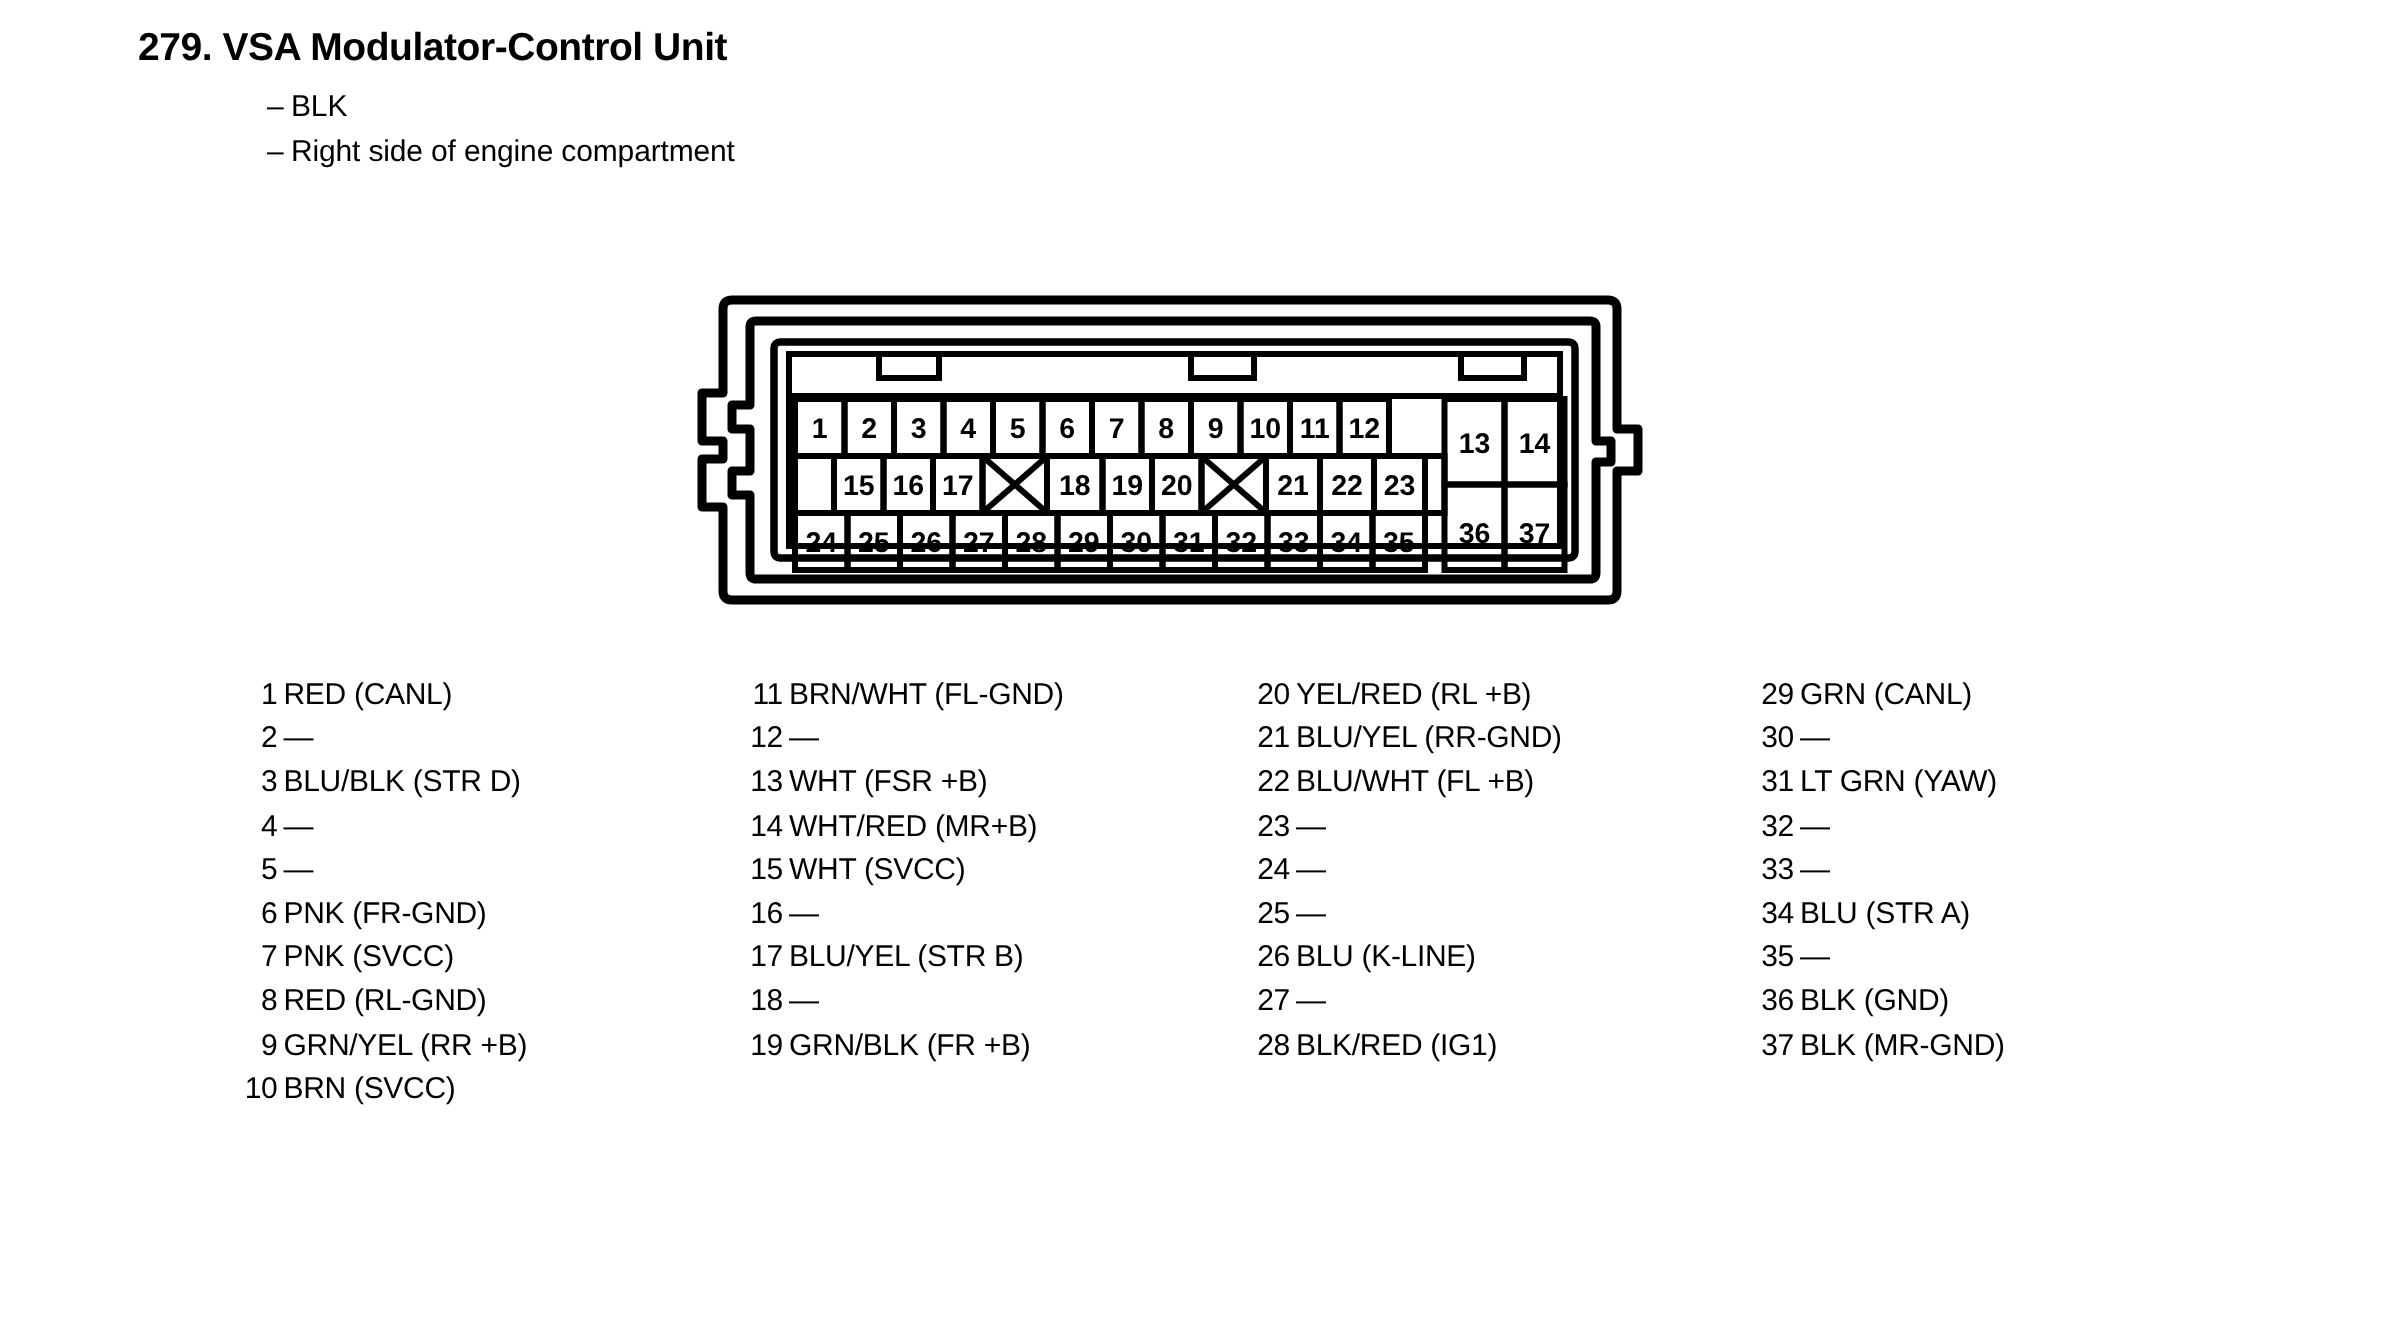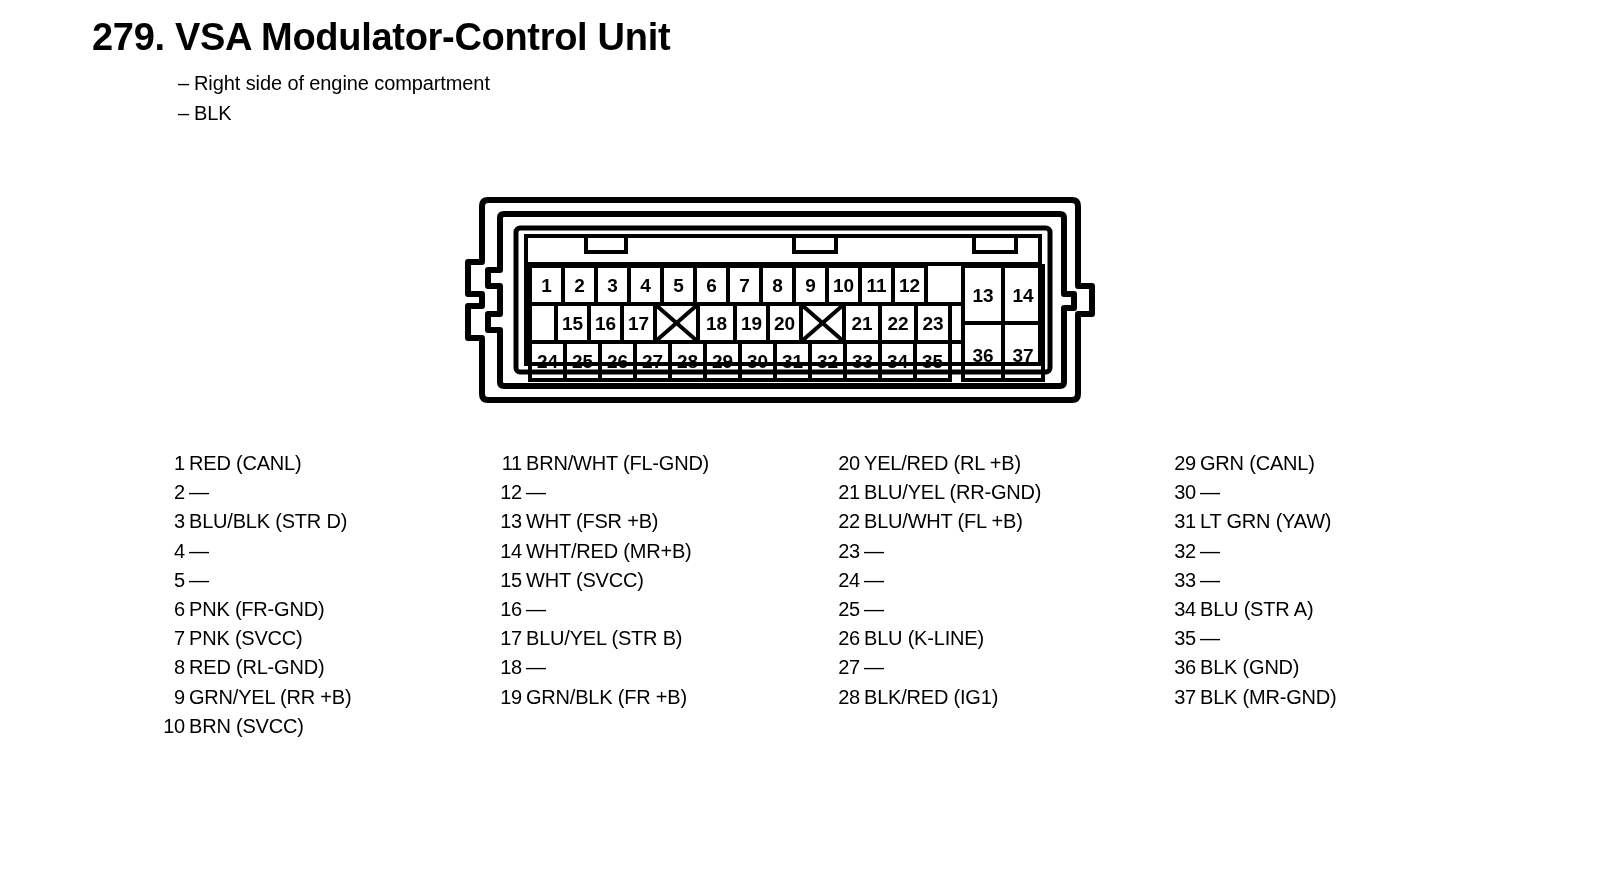--- a/index.html
+++ b/index.html
@@ -16,21 +16,21 @@
     overflow: hidden;
   }
 
   
   #header-block {
     position: absolute;
     left: 92px;
     top: 18px;
   }
   #page-title {
-    font-size: 38px;
+    font-size: 26px;
     font-weight: bold;
     letter-spacing: -0.3px;
     white-space: nowrap;
     line-height: 1.0;
   }
   #subtitle-list {
     margin-top: 12px;
     padding-left: 86px;
   }
   .subtitle-line {
@@ -96,22 +96,22 @@
     font-size: 20px;
     letter-spacing: -0.2px;
   }
 </style>
 </head>
 <body>
 
 <div id="header-block">
   <div id="page-title">279. VSA Modulator-Control Unit</div>
   <div id="subtitle-list">
+    <div class="subtitle-line"><span class="subtitle-dash">–</span><span>BLK</span></div>
     <div class="subtitle-line"><span class="subtitle-dash">–</span><span>Right side of engine compartment</span></div>
-    <div class="subtitle-line"><span class="subtitle-dash">–</span><span>BLK</span></div>
   </div>
 </div>
 
 <div id="connector-diagram">
   <svg width="650" height="240" viewBox="0 0 650 240" xmlns="http://www.w3.org/2000/svg">
 
     <path fill="none" stroke="#000" stroke-width="6" stroke-linejoin="round" d="M 28 10
              L 612 10
              Q 618 10 618 16
              L 618 96

